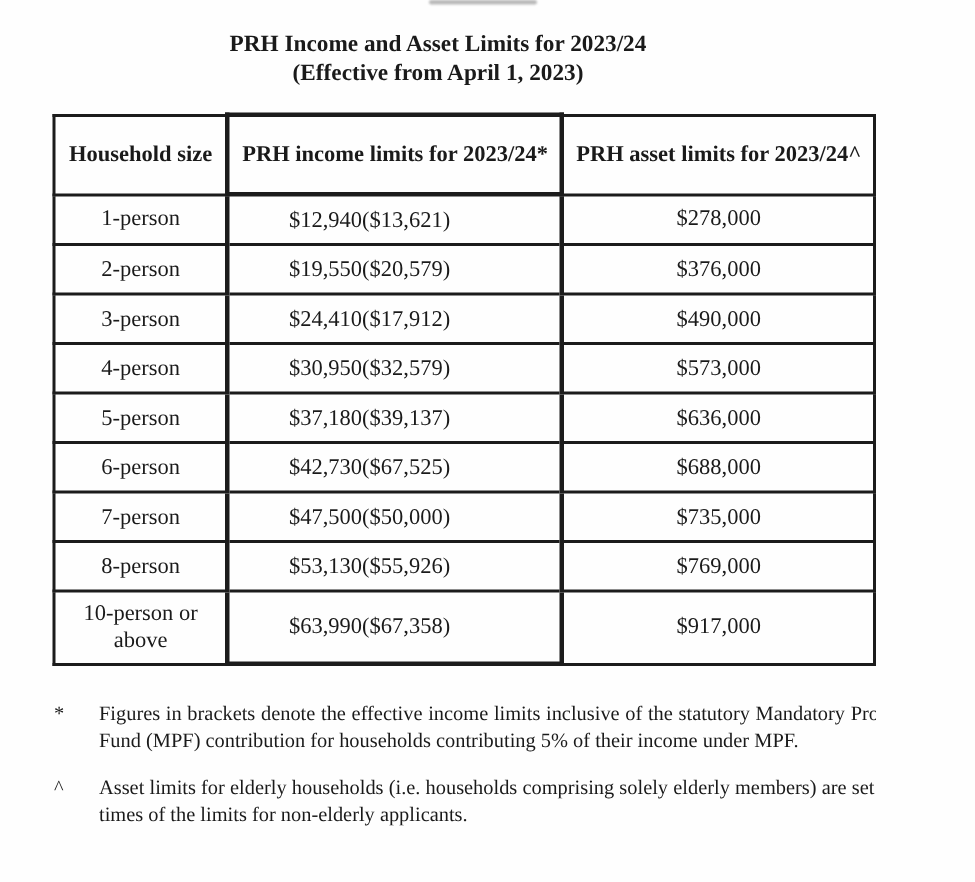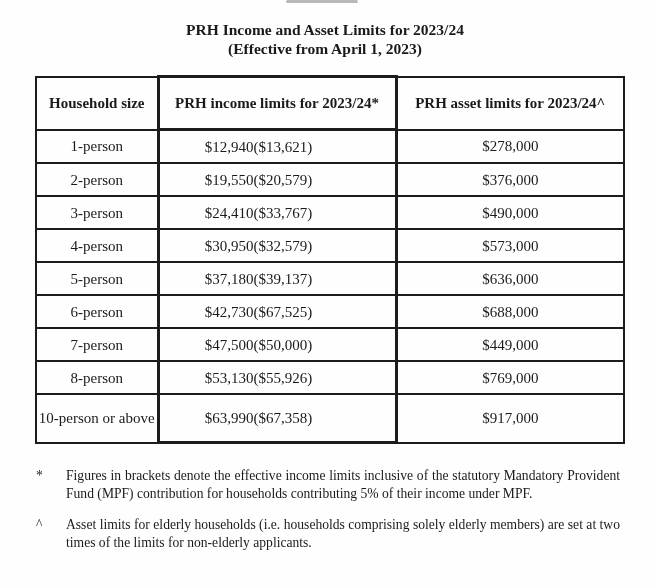--- a/index.html
+++ b/index.html
@@ -2,21 +2,21 @@
 <html><head>
 <meta charset="utf-8">
 <style>
   html, body {
     margin: 0;
     padding: 0;
     background: #fefefe;
   }
   .page {
     position: relative;
-    width: 650px;
+    width: 584px;
     height: 588px;
     background: #fefefe;
     font-family: "Liberation Serif", serif;
     color: #1a1a1a;
     overflow: hidden;
   }
   .top-artifact {
     position: absolute;
     top: 0;
     left: 286px;
@@ -144,21 +144,21 @@
             <span class="inc2">($20,579)</span>
           </div>
         </td>
         <td class="c3">$376,000</td>
       </tr>
       <tr>
         <td class="c1">3-person</td>
         <td class="c2">
           <div class="split">
             <span class="inc1">$24,410</span>
-            <span class="inc2">($33,767)</span>
+            <span class="inc2">($17,912)</span>
           </div>
         </td>
         <td class="c3">$490,000</td>
       </tr>
       <tr>
         <td class="c1">4-person</td>
         <td class="c2">
           <div class="split">
             <span class="inc1">$30,950</span>
             <span class="inc2">($32,579)</span>
@@ -187,21 +187,21 @@
         <td class="c3">$688,000</td>
       </tr>
       <tr>
         <td class="c1">7-person</td>
         <td class="c2">
           <div class="split">
             <span class="inc1">$47,500</span>
             <span class="inc2">($50,000)</span>
           </div>
         </td>
-        <td class="c3">$449,000</td>
+        <td class="c3">$735,000</td>
       </tr>
       <tr>
         <td class="c1">8-person</td>
         <td class="c2">
           <div class="split">
             <span class="inc1">$53,130</span>
             <span class="inc2">($55,926)</span>
           </div>
         </td>
         <td class="c3">$769,000</td>

